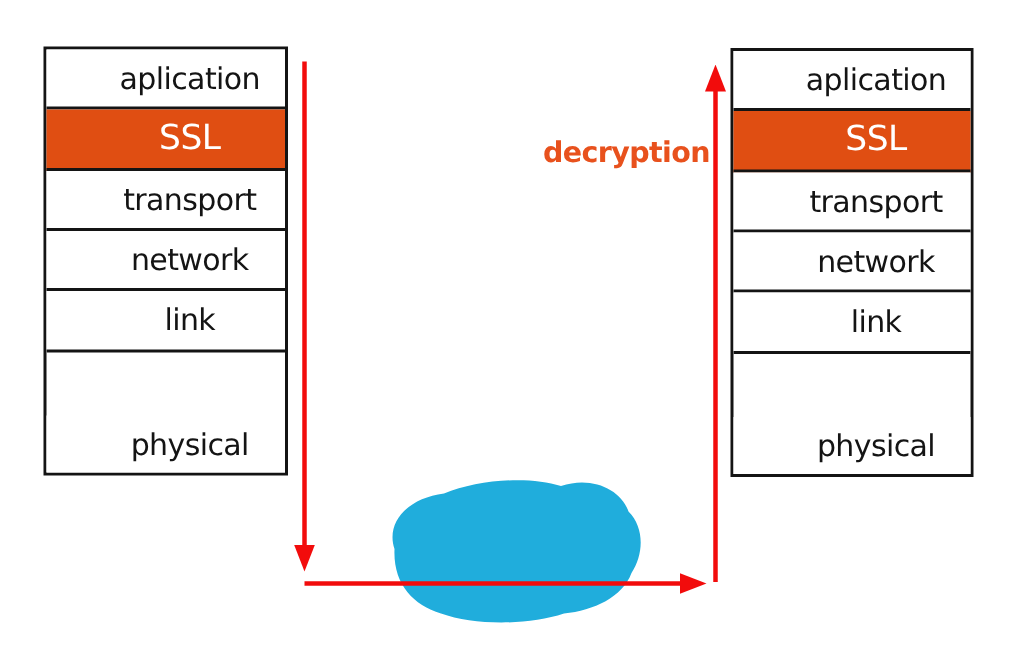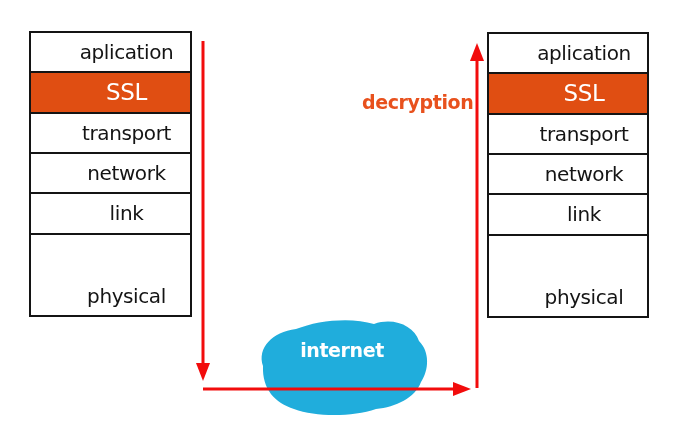--- a/index.html
+++ b/index.html
@@ -118,15 +118,14 @@
          C 415 398, 396 407, 376 409
          C 352 417, 316 417, 294 409
          C 275 403, 262 389, 263 366 Z"></path>
 
     <line class="arrow-line" x1="203" y1="41" x2="203" y2="365" marker-end="url(#ah)"></line>
     <line class="arrow-line" x1="203" y1="389" x2="455" y2="389" marker-end="url(#ah)"></line>
     <line class="arrow-line" x1="477" y1="388" x2="477" y2="59" marker-end="url(#ah)"></line>
   </svg>
 
   <div class="process-label dec">decryption</div>
-  <div class="cloud-label">internet</div>
 
 </div>
 
 </body></html>

